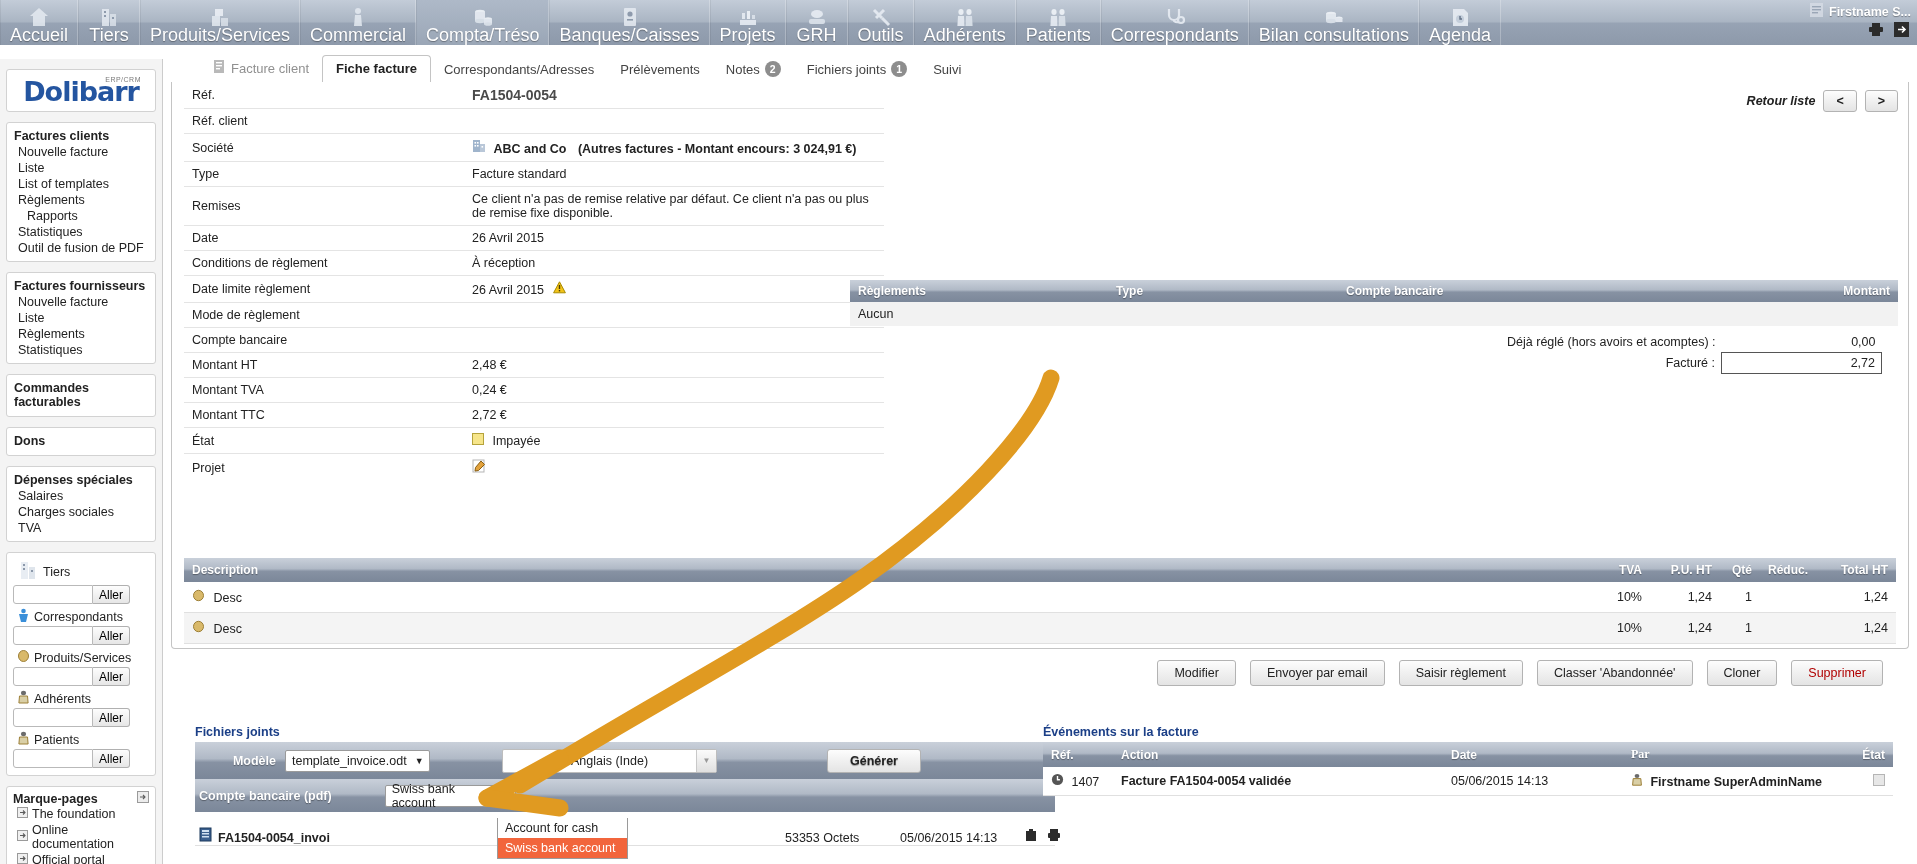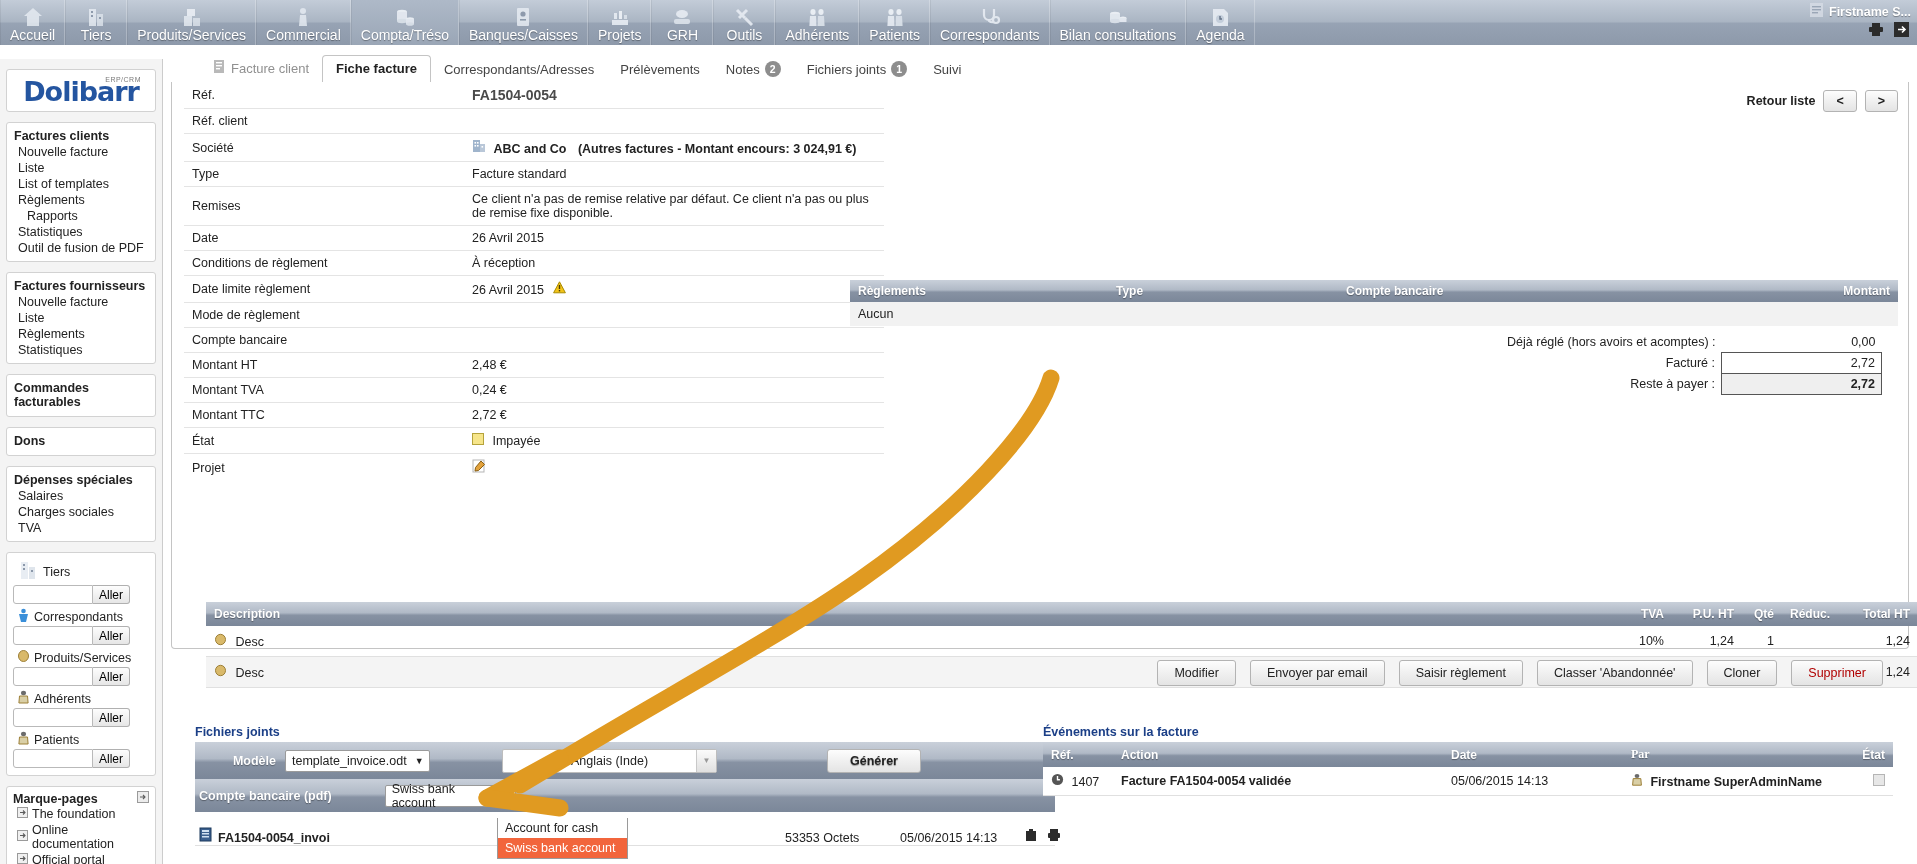--- a/index.html
+++ b/index.html
@@ -20,21 +20,21 @@
     display: flex; align-items: flex-end;
   }
   .tmitem {
     position: relative;
     min-width: 62px;
     height: 45px;
     padding: 0 9px 3px 9px;
     display: flex; flex-direction: column;
     align-items: center; justify-content: flex-end;
     color: #fff;
-    font-size: 14px;
+    font-size: 18px;
     text-shadow: 0 1px 1px rgba(0,0,0,.35);
     border-right: 1px solid rgba(255,255,255,.25);
     border-left: 1px solid rgba(0,0,0,.06);
     cursor: pointer;
     white-space: nowrap;
   }
   .tmitem.sel {
     background: linear-gradient(to bottom, #aeb9c8 0%, #9aa6b6 100%);
   }
   .tmicon { height: 24px; display: flex; align-items: flex-end; margin-bottom: 1px; opacity: .92; }
@@ -584,21 +584,21 @@
       </div>
       <div class="tab">
         <span>Suivi</span>
       </div>
     </div>
   <div id="tabline"></div>
 
   <div id="card">
 
     <div style="position:absolute; right:10px; top:8px; display:flex; align-items:center; gap:8px;">
-      <span style="font-weight:bold;font-size:12.5px;color:#222;cursor:pointer;">Retour liste</span>
+      <span style="font-weight:bold;font-size:12.5px;color:#222;cursor:pointer;font-style:italic;">Retour liste</span>
       <span class="btn" style="padding:3px 12px;font-weight:bold;">&lt;</span>
       <span class="btn" style="padding:3px 12px;font-weight:bold;">&gt;</span>
     </div>
 
     <table class="props" id="props-table" style="position:absolute;left:12px;top:0;width:700px;">
         <tbody>
           <tr>
       <td class="lab" style="">Réf.</td>
       <td class="val" style=""><span class="ref-big">FA1504-0054</span></td>
     </tr>
@@ -702,29 +702,25 @@
       <table class="tot-tab" id="tot-table" style="margin-top:6px;margin-right:16px;">
           <tbody>
             <tr>
       <td class="tot-lab">Déjà réglé (hors avoirs et acomptes) :</td>
       <td class="tot-plain">0,00</td>
     </tr>
             <tr>
       <td class="tot-lab">Facturé :</td>
       <td class="tot-box">2,72</td>
     </tr>
-            <tr>
-      <td class="tot-lab">Reste à payer :</td>
-      <td class="tot-box shade">2,72</td>
-    </tr>
           </tbody>
         </table>
     </div>
 
-    <div style="position:absolute;left:12px;top:520px;width:1712px;margin-left:22px;">
+    <div style="position:absolute;left:12px;top:476px;width:1712px;">
       <table class="lines" id="lines-table">
           <tbody>
             <tr>
               <th style="text-align:left;">Description</th>
               <th style="text-align:right;width:60px;">TVA</th>
               <th style="text-align:right;width:70px;">P.U. HT</th>
               <th style="text-align:right;width:40px;">Qté</th>
               <th style="text-align:right;width:55px;">Réduc.</th>
               <th style="text-align:right;width:80px;">Total HT</th>
             </tr>

